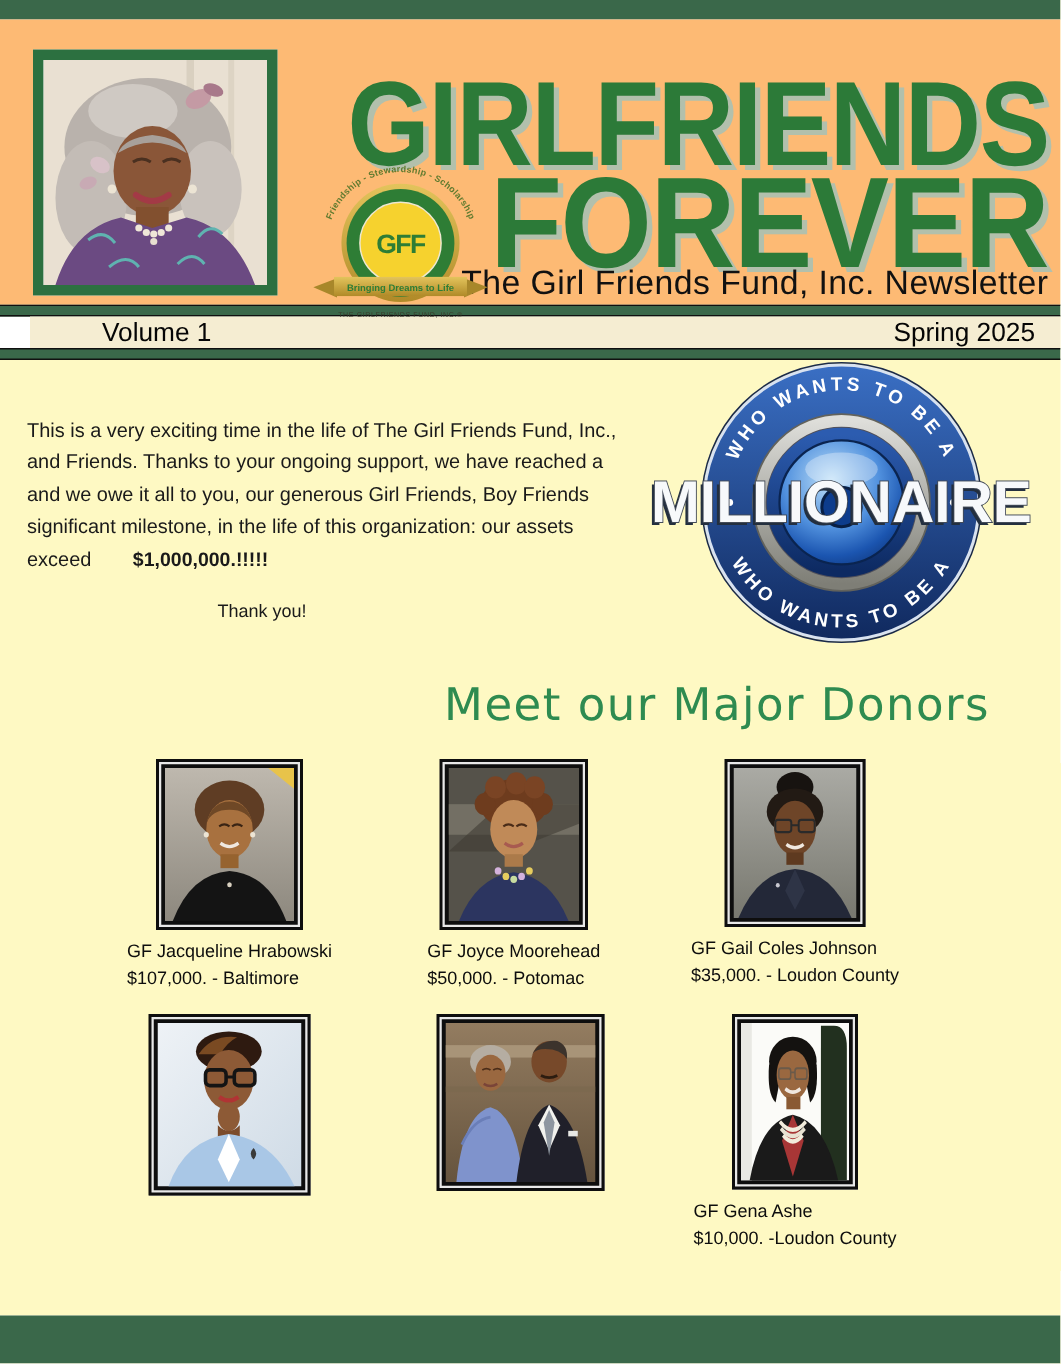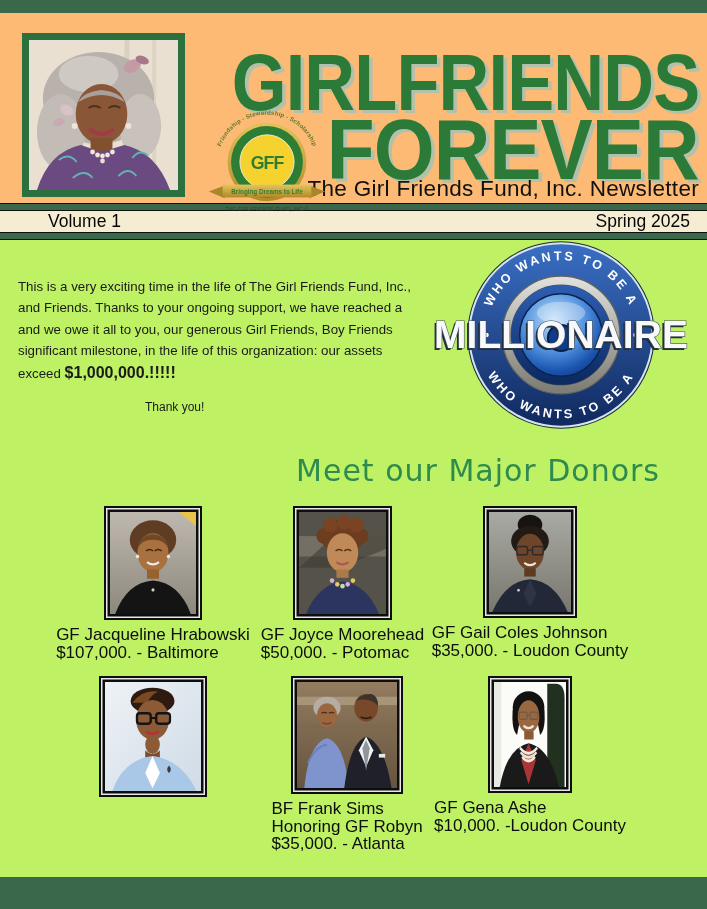--- a/index.html
+++ b/index.html
@@ -25,43 +25,43 @@
                  transform:scaleX(0.91); transform-origin:right center;
                  text-shadow:4px 3px 0 #b2c0ac; }
   .subtitle { position:absolute; right:8px; top:163px; color:#111; font-size:22.5px;
               letter-spacing:0.3px; white-space:nowrap; }
   .gff-logo { position:absolute; left:203px; top:84px; width:128px; height:122px; }
   .gff-logo svg { display:block; width:100%; height:100%; }
 
   
   .strip-line { height:8px; background:#3a684a; border-top:1px solid #101010; border-bottom:1px solid #101010; }
   .issue-band { height:21px; background:#f5edd2; display:flex; align-items:center;
-                justify-content:space-between; padding:0 17px 0 48px; }
+                justify-content:space-between; padding:0 17px 0 48px;margin-left:20px; }
   .issue-band span { font-size:17.5px; color:#050505; }
 
   
-  .main { position:relative; height:637px; background:#bef264;padding-left:44px; }
+  .main { position:relative; height:637px; background:#fef9c3;padding-left:44px; }
 
   .intro { position:absolute; left:18px; top:36px; color:#1a1a1a; font-size:13.3px;
            line-height:21.4px; white-space:nowrap; }
-  .intro b { font-size:16px; }
+  .intro b { font-size:13px;margin-left:24px; }
   .thanks { position:absolute; left:145px; top:160px; color:#1a1a1a; font-size:12px; }
 
   .wwtbam { position:absolute; right:13px; top:0px; width:266px; height:198px; }
   .wwtbam svg { display:block; width:100%; height:100%; }
 
   .donors-heading { position:absolute; left:0; top:213px; width:660px; text-align:right;
                     font-family:"DejaVu Sans", sans-serif; font-weight:500;
                     font-size:30px; letter-spacing:1px; color:#2e8b50; }
 
   .donor-card { position:absolute; display:flex; flex-direction:column; align-items:center; }
   .pframe { background:#0e0e0e; padding:6px;
             box-shadow: inset 0 0 0 2px #0e0e0e, inset 0 0 0 3.5px #e8e8e8; }
   .pframe svg { display:block; }
-  .caption { margin-top:6px; font-size:17px; line-height:17.5px; color:#0d0d0d; }
+  .caption { margin-top:6px; font-size:12px; line-height:17.5px; color:#0d0d0d; }
   .cap-left { text-align:left; display:inline-block; }
   .cap-center { text-align:left; }
 
   
   .r1c1 { left:53px;  top:266px; width:200px; }
   .r1c2 { left:245px; top:266px; width:195px; }
   .r1c3 { left:430px; top:266px; width:200px; }
   .r2c1 { left:53px;  top:436px; width:200px; }
   .r2c2 { left:248px; top:436px; width:198px; }
   .r2c3 { left:432px; top:436px; width:196px; }
@@ -337,25 +337,20 @@
           <path d="M12,88 Q20,70 33,68" stroke="#6a7eb8" stroke-width="2" fill="none"></path>
           <ellipse cx="76" cy="28" rx="13" ry="15" fill="#77492a"></ellipse>
           <path d="M63,24 Q68,12 82,13 Q90,16 89,26 Q84,18 70,19 Q64,20 63,24 Z" fill="#3c332c"></path>
           <path d="M70,38 q6,3 12,0" stroke="#2c1c10" stroke-width="2" fill="none"></path>
           <path d="M52,115 Q58,66 76,59 Q96,66 104,115 Z" fill="#20202a"></path>
           <path d="M76,59 L68,74 L76,92 L84,74 Z" fill="#f2f2ee"></path>
           <path d="M76,63 L72,72 L76,96 L80,72 Z" fill="#8e96a0"></path>
           <rect x="90" y="78" width="7" height="4" fill="#e8e8e4"></rect>
         </svg>
       </div>
-      <div class="caption cap-center">
-        <div>BF Frank Sims</div>
-        <div>Honoring GF Robyn</div>
-        <div>$35,000. - Atlanta</div>
-      </div>
     </div>
 
     <div class="donor-card r2c3">
       <div class="pframe">
         <svg width="72" height="105" viewBox="0 0 100 115" preserveAspectRatio="none">
           <rect width="100" height="115" fill="#fbfbf8"></rect>
           <path d="M74,2 L86,2 Q98,2 98,18 L98,115 L74,115 Z" fill="#22301f"></path>
           <rect x="0" y="0" width="10" height="115" fill="#e9e9e4"></rect>
           <ellipse cx="48" cy="28" rx="22" ry="18" fill="#141210"></ellipse>
           <path d="M26,30 Q24,52 32,58 L36,42 Z" fill="#141210"></path>

